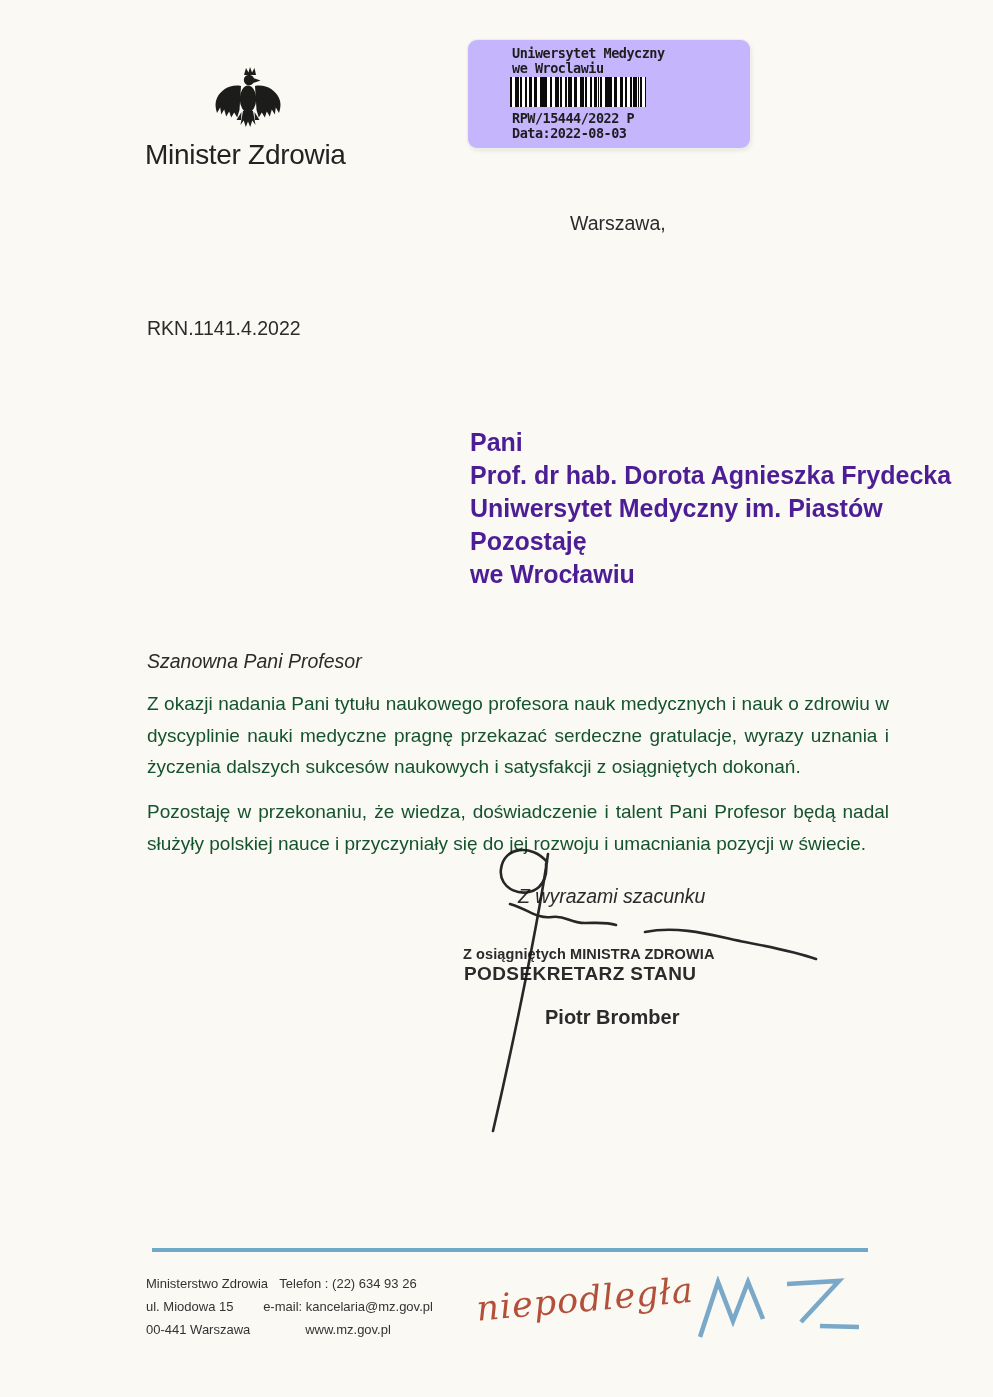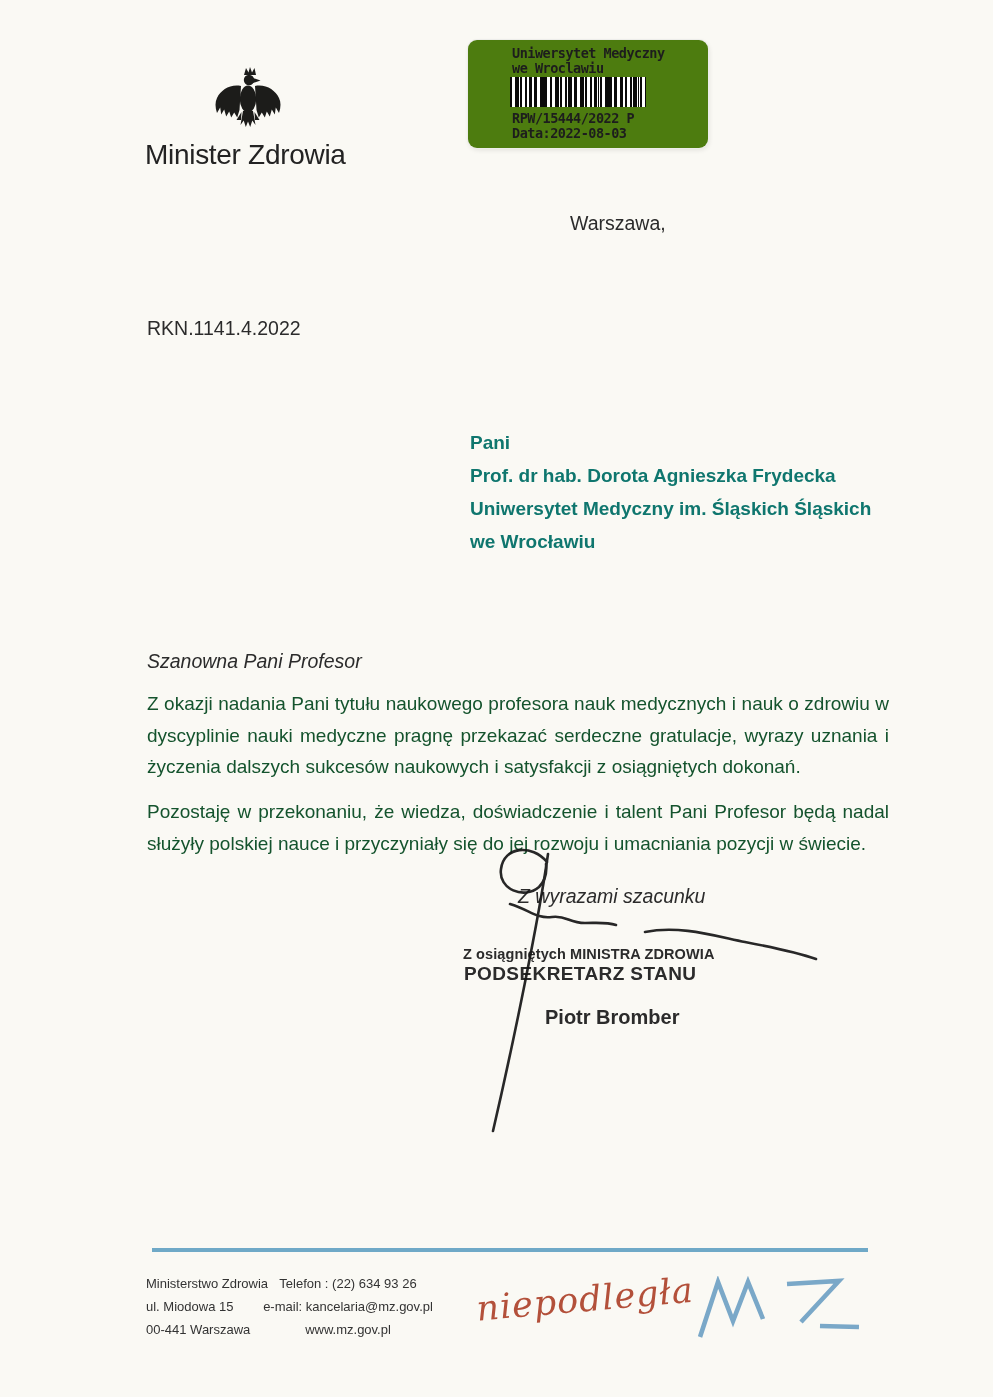--- a/index.html
+++ b/index.html
@@ -10,22 +10,22 @@
     color:#2b2b2b;
     overflow:hidden;
   }
   .abs { position:absolute; }
 
   
   .minister-title { left:145px; top:139px; font-size:28px; letter-spacing:-0.3px; color:#232323; }
 
   
   .stamp {
-    left:468px; top:40px; width:240px; height:108px;
-    background:#4d7c0f; border-radius:9px;
+    left:468px; top:40px; width:282px; height:108px;
+    background:#c4b5fd; border-radius:9px;
     box-shadow:0 0 0 1px #ededea, 1px 2px 5px rgba(0,0,0,0.10);
   }
   .stamp .mono {
     position:absolute; left:44px;
     font-family:"DejaVu Sans Mono", monospace;
     font-size:13.5px; font-weight:700; line-height:15px; color:#1d1d1d;
     white-space:nowrap; letter-spacing:-0.5px;
   }
   .stamp-line1 { top:6px; }
   .stamp-line2 { top:21px; }
@@ -37,21 +37,21 @@
       repeating-linear-gradient(90deg,#0a0a0a 0 1px,transparent 1px 8px),
       repeating-linear-gradient(90deg,transparent 0 6px,#0a0a0a 6px 9px,transparent 9px 13px);
   }
   .stamp-rpw  { top:71px; }
   .stamp-date { top:86px; }
 
   
   .city-line  { left:570px; top:212px; font-size:19.5px; }
   .ref-number { left:147px; top:317px; font-size:19.5px; }
 
-  .addressee { left:470px; top:426px; font-size:19px; font-weight:700; line-height:33px; color:#0f766e; }
+  .addressee { left:470px; top:426px; font-size:25px; font-weight:700; line-height:33px; color:#4c1d95; }
 
   .salutation { left:147px; top:650px; font-size:19.5px; font-style:italic; }
 
   .para {
     left:147px; width:742px; font-size:19px; line-height:31.5px;
     text-align:justify; color:#14532d; margin:0;
   }
   .para1 { top:688px; }
   .para2 { top:796px; }
 
@@ -104,21 +104,21 @@
     <div class="mono stamp-rpw">RPW/15444/2022 P</div>
     <div class="mono stamp-date">Data:2022-08-03</div>
   </div>
 
   <div class="abs city-line">Warszawa,</div>
   <div class="abs ref-number">RKN.1141.4.2022</div>
 
   <div class="abs addressee">
     <div>Pani</div>
     <div>Prof. dr hab. Dorota Agnieszka Frydecka</div>
-    <div>Uniwersytet Medyczny im. Śląskich Śląskich</div>
+    <div>Uniwersytet Medyczny im. Piastów Pozostaję</div>
     <div>we Wrocławiu</div>
   </div>
 
   <div class="abs salutation">Szanowna Pani Profesor</div>
 
   <p class="abs para para1">Z okazji nadania Pani tytułu naukowego profesora nauk medycznych i nauk o zdrowiu w dyscyplinie nauki medyczne pragnę przekazać serdeczne gratulacje, wyrazy uznania i życzenia dalszych sukcesów naukowych i satysfakcji z osiągniętych dokonań.</p>
   <p class="abs para para2">Pozostaję w przekonaniu, że wiedza, doświadczenie i talent Pani Profesor będą nadal służyły polskiej nauce i przyczyniały się do jej rozwoju i umacniania pozycji w świecie.</p>
 
   <div class="abs closing">Z wyrazami szacunku</div>
   <div class="abs auth-line">Z osiągniętych MINISTRA ZDROWIA</div>

